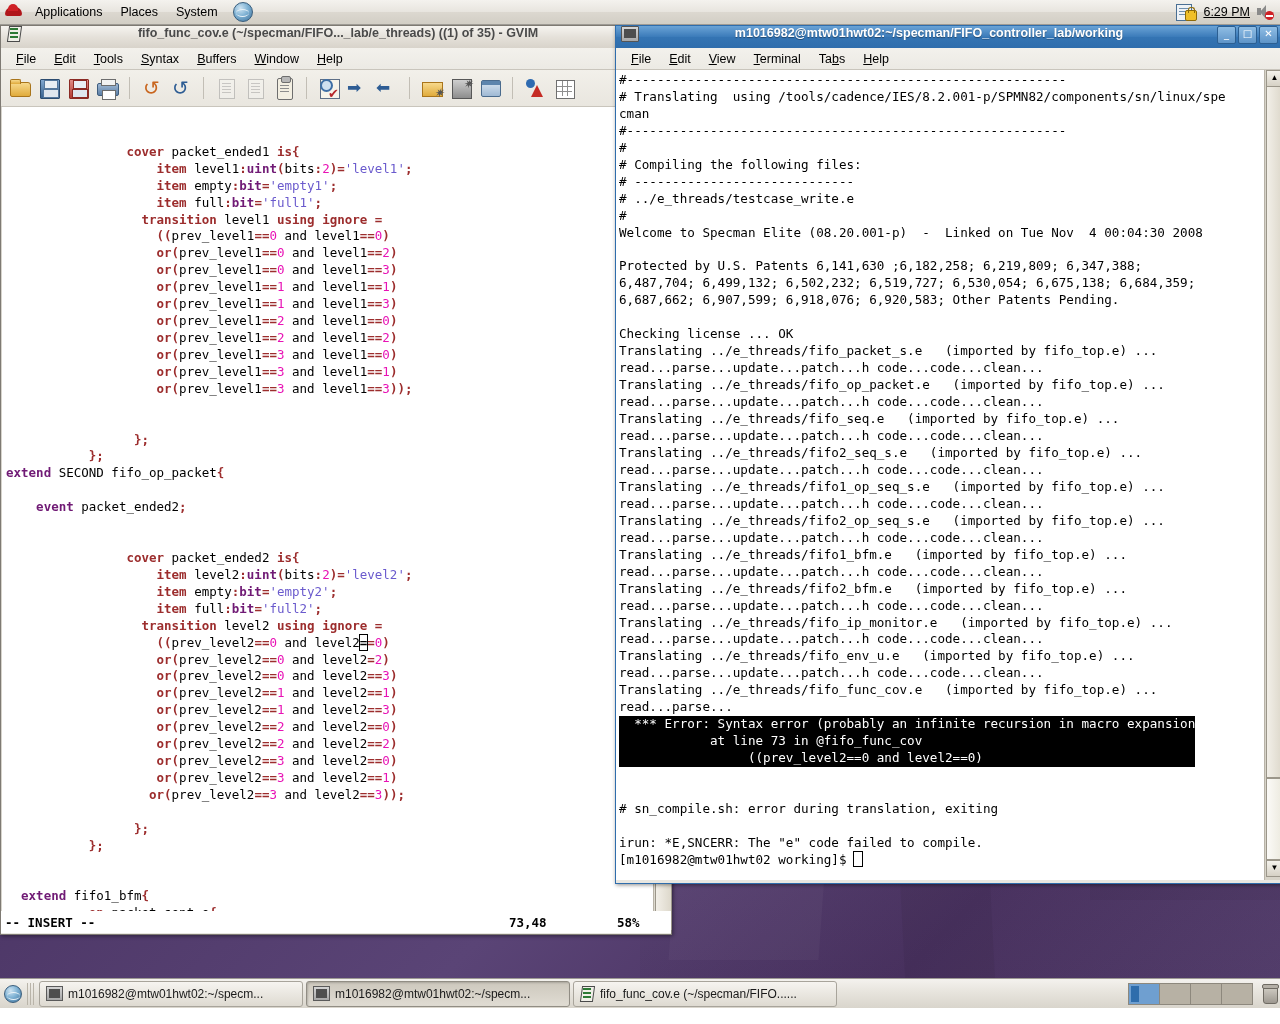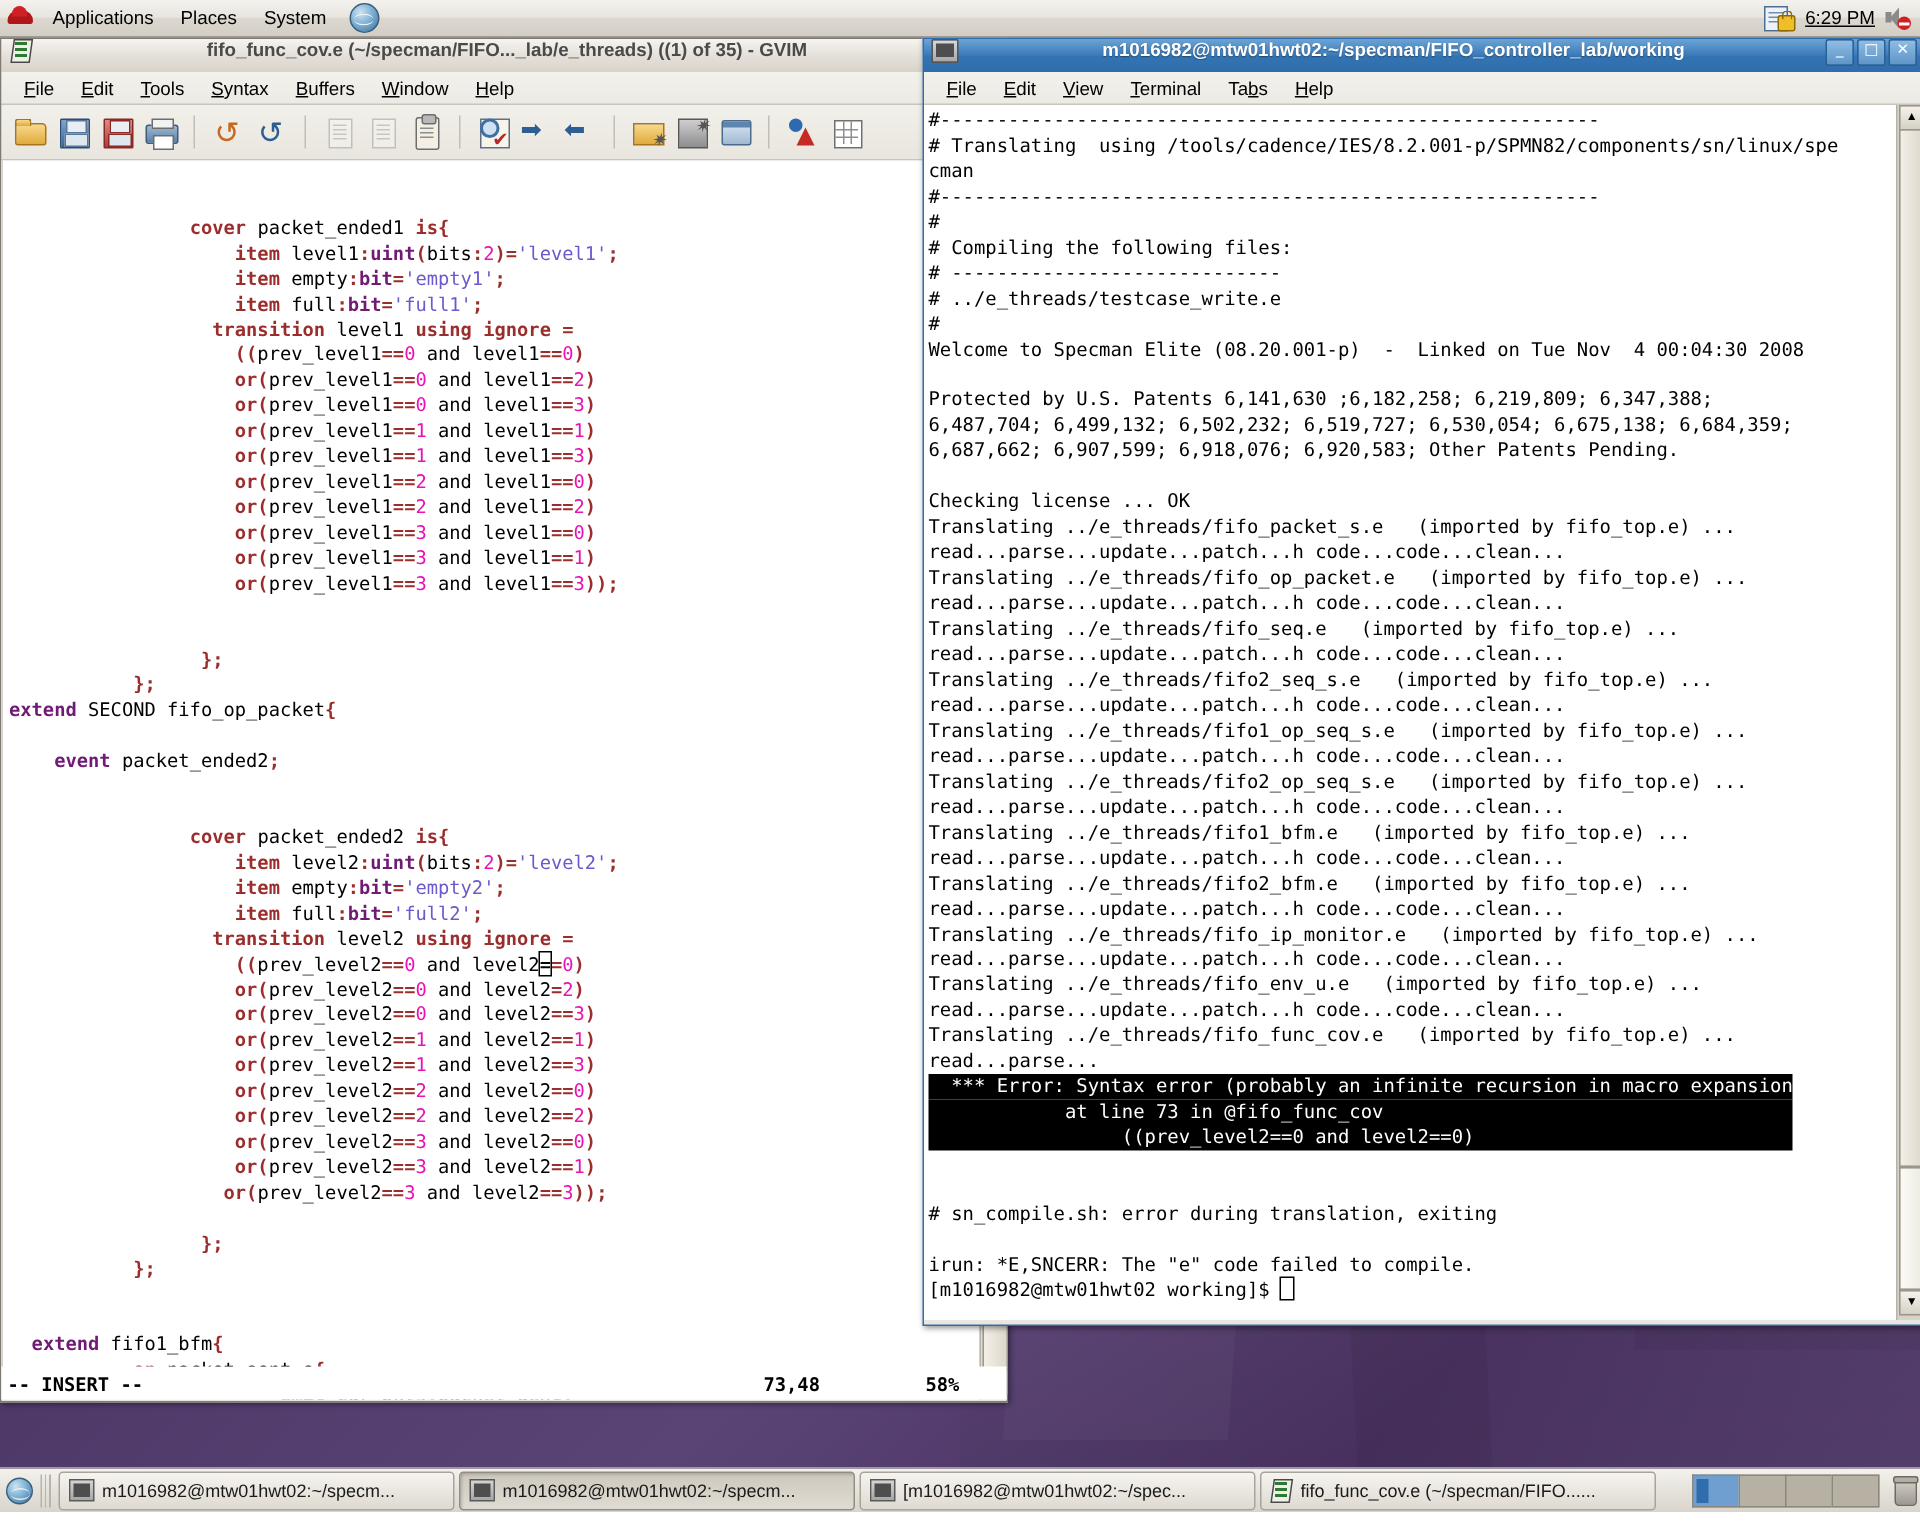--- a/index.html
+++ b/index.html
@@ -608,24 +608,20 @@
 
     <div class="task-btn">
       <span class="tb-icon-term"></span>
       <span class="tlabel">m1016982@mtw01hwt02:~/specm...</span>
     </div>
     <div class="task-btn pressed">
       <span class="tb-icon-term"></span>
       <span class="tlabel">m1016982@mtw01hwt02:~/specm...</span>
     </div>
     <div class="task-btn">
-      <span class="tb-icon-term"></span>
-      <span class="tlabel">[m1016982@mtw01hwt02:~/spec...</span>
-    </div>
-    <div class="task-btn">
       <span class="tb-icon-gvim"></span>
       <span class="tlabel">fifo_func_cov.e (~/specman/FIFO......</span>
     </div>
 
     <div class="pager">
       <span class="pg-cell active"></span>
       <span class="pg-cell"></span>
       <span class="pg-cell"></span>
       <span class="pg-cell"></span>
     </div>

